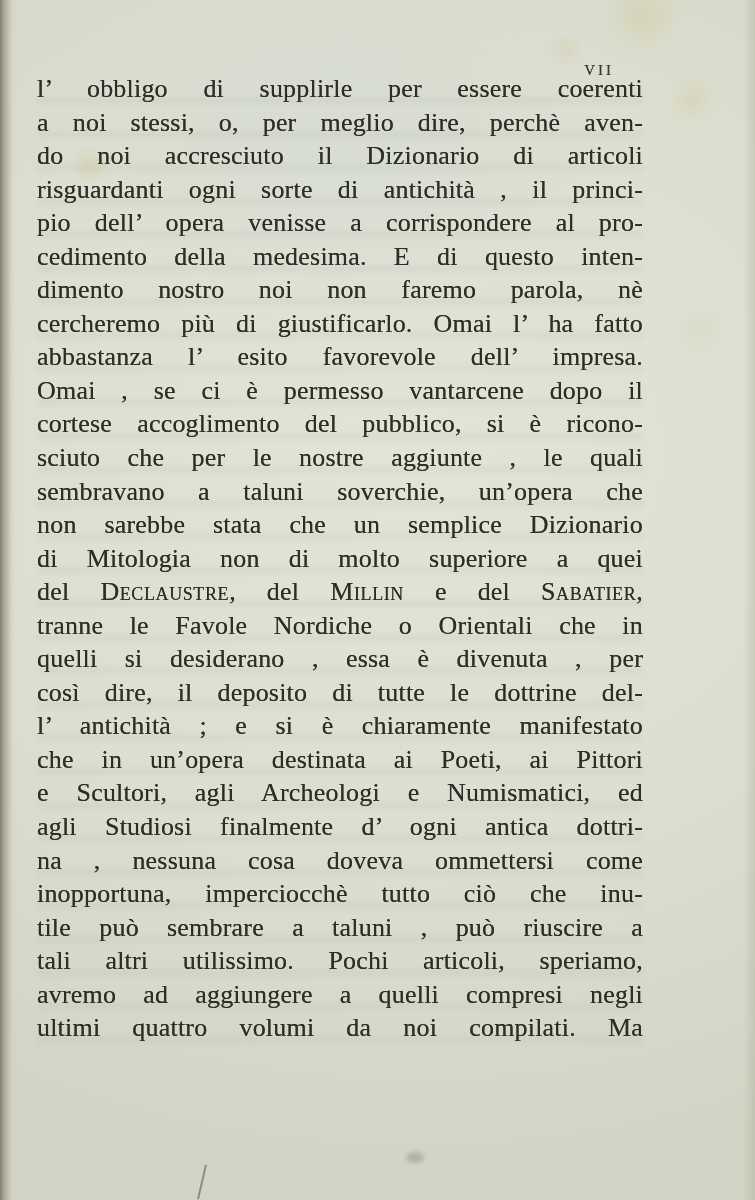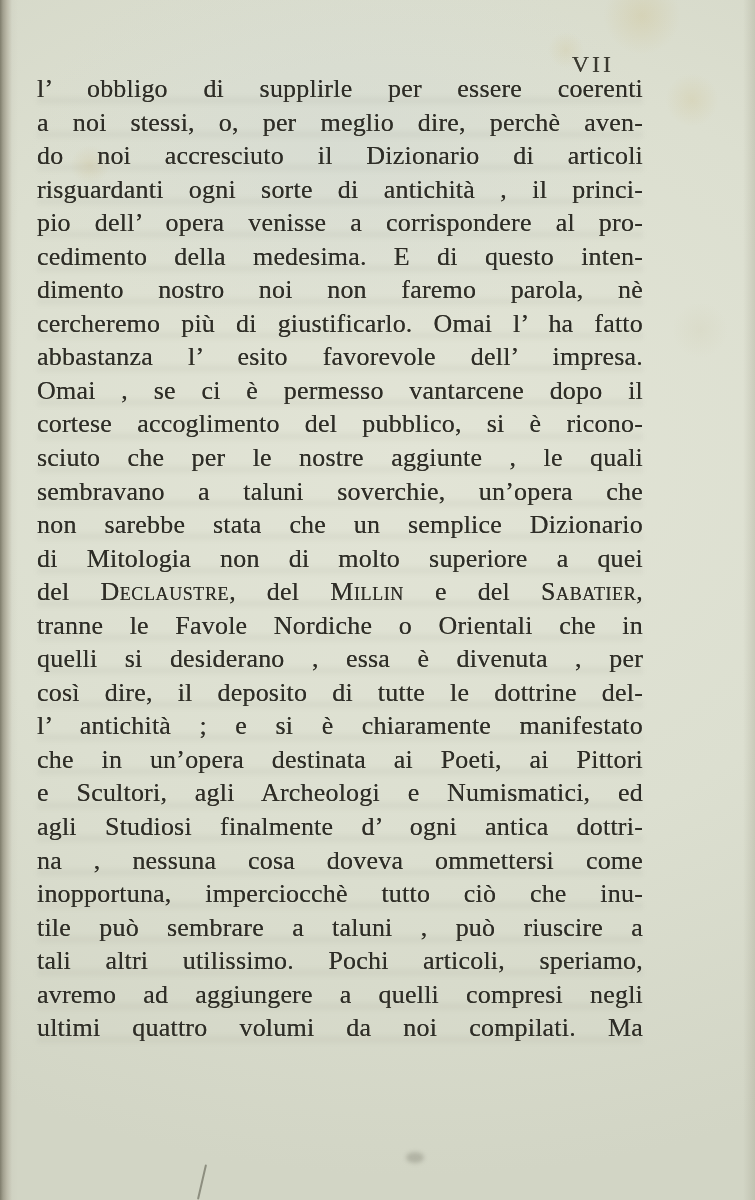--- a/index.html
+++ b/index.html
@@ -34,23 +34,23 @@
       rgba(200,200,185,0.25) 12px, rgba(200,200,185,0) 18px);
   }
   .edge-right {
     position: absolute;
     right: 0; top: 0; bottom: 0;
     width: 12px;
     background: linear-gradient(to left, rgba(150,148,128,0.28), rgba(150,148,128,0) 100%);
   }
   .page-number {
     position: absolute;
-    top: 51px;
+    top: 62px;
     right: 141px;
-    font-size: 24px;
+    font-size: 15px;
     letter-spacing: 3px;
     color: #3b3a31;
     text-shadow: 0 0 0.5px rgba(50,48,38,0.8);
   }
   .text-block {
     position: absolute;
     left: 37px;
     top: 72px;
     width: 606px;
     color: #2e2d27;

